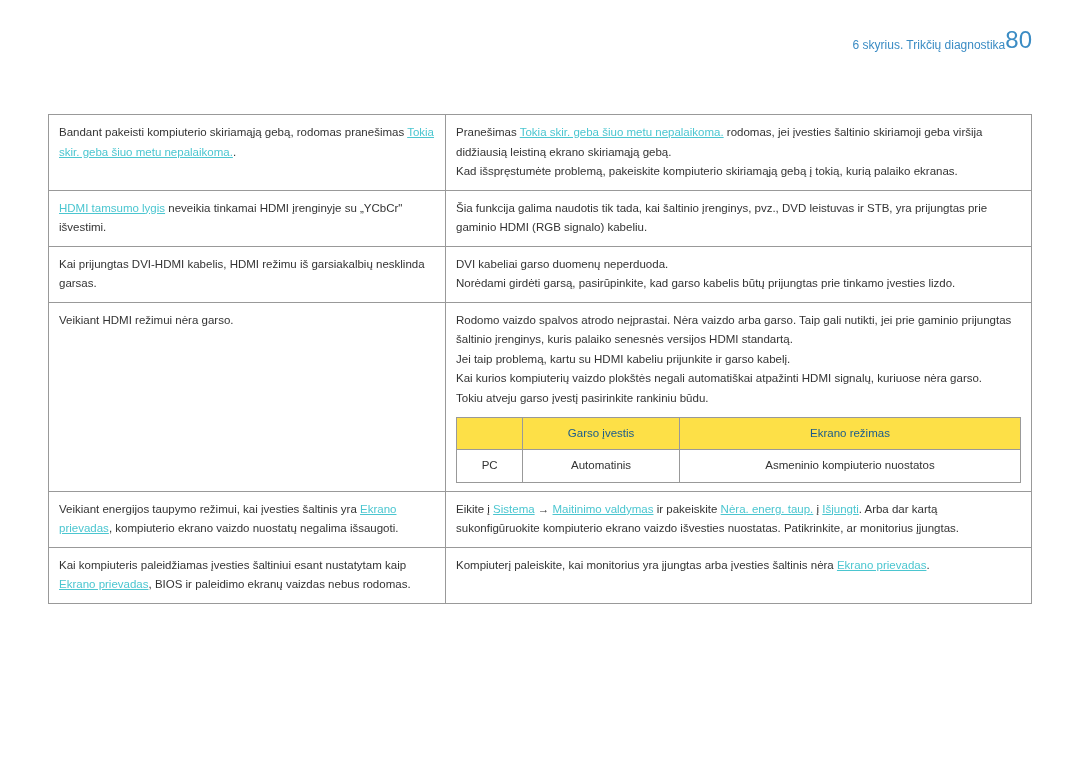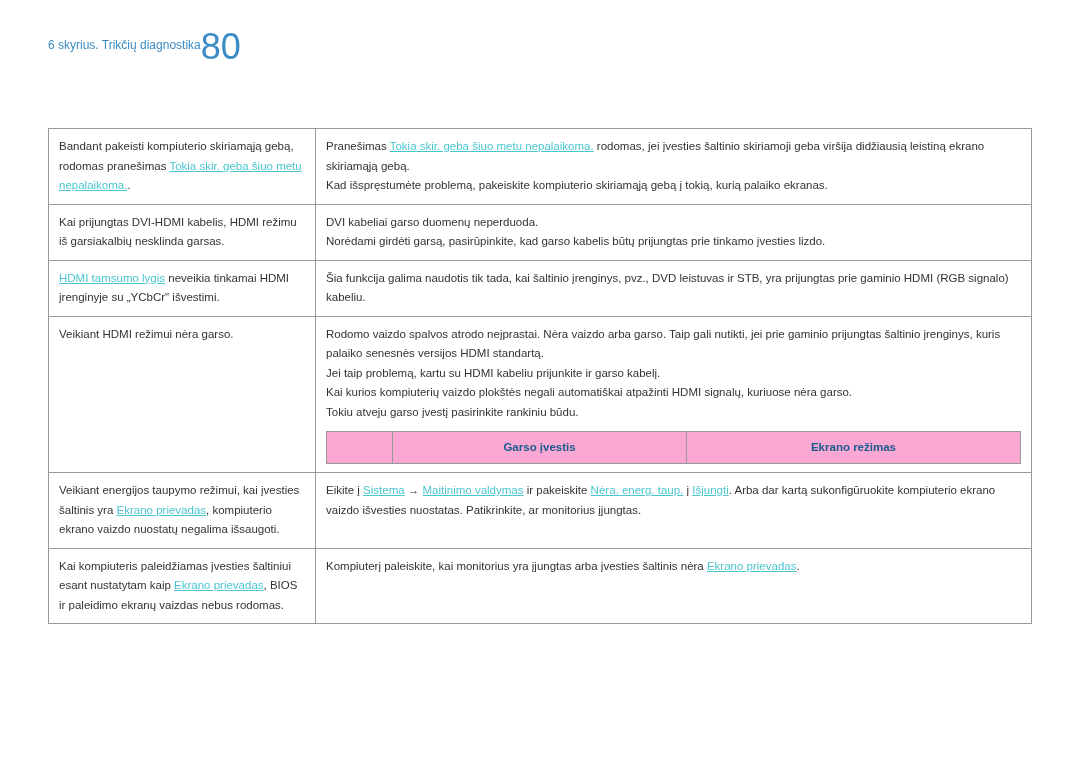--- a/index.html
+++ b/index.html
@@ -12,70 +12,70 @@
       font-size: 12px;
       color: #333;
       background: #fff;
       width: 1080px;
       height: 763px;
       position: relative;
       padding: 38px 48px;
     }
     .header {
       display: flex;
-      justify-content: flex-start;
+      justify-content: flex-end;
       align-items: flex-start;
       margin-bottom: 60px;
     }
     .chapter {
       color: #3b8cc4;
       font-size: 12px;
     }
     .page-num {
       color: #3b8cc4;
-      font-size: 36px;
+      font-size: 24px;
       font-weight: 400;
       margin-top: -12px;
     }
     .main-table {
       width: 100%;
       border-collapse: collapse;
     }
     .main-table td {
       border: 1px solid #999;
       padding: 8px 10px;
       vertical-align: top;
       line-height: 1.7;
       font-size: 11.5px;
     }
     .main-table td.left {
-      width: 267px;
+      width: 397px;
     }
     .main-table td.right {
       width: auto;
     }
     .link {
       color: #4bc6d0;
       text-decoration: underline;
     }
     .inner-table {
       width: 100%;
       border-collapse: collapse;
       margin-top: 8px;
     }
     .inner-table th, .inner-table td {
       border: 1px solid #999;
       padding: 6px 10px;
       text-align: center;
       font-size: 11.5px;
     }
     .inner-table th {
-      background: #f9a8d4;
+      background: #fde047;
       color: #1a5b8c;
-      font-weight: bold;
+      font-weight: normal;
     }
     .arrow {
       color: #333;
     }
   </style>
 </head>
 <body>
 
 <div class="header">
   <div class="chapter">6 skyrius. Trikčių diagnostika</div>
@@ -87,45 +87,50 @@
       <tr>
     <td class="left">
       <span>Bandant pakeisti kompiuterio skiriamąją gebą, rodomas pranešimas </span><span class="link">Tokia skir. geba šiuo metu nepalaikoma.</span><span>.</span>
     </td>
     <td class="right">
       <span>Pranešimas </span><span class="link">Tokia skir. geba šiuo metu nepalaikoma.</span><span> rodomas, jei įvesties šaltinio skiriamoji geba viršija didžiausią leistiną ekrano skiriamąją gebą.</span><br>
       <span>Kad išspręstumėte problemą, pakeiskite kompiuterio skiriamąją gebą į tokią, kurią palaiko ekranas.</span>
     </td>
   </tr>
   <tr>
+    <td class="left">
+      <span class="link">HDMI tamsumo lygis</span><span> neveikia tinkamai HDMI įrenginyje su „YCbCr" išvestimi.</span>
+    </td>
+    <td class="right">Šia funkcija galima naudotis tik tada, kai šaltinio įrenginys, pvz., DVD leistuvas ir STB, yra prijungtas prie gaminio HDMI (RGB signalo) kabeliu.</td>
+  </tr>
+  <tr>
     <td class="left">Kai prijungtas DVI-HDMI kabelis, HDMI režimu iš garsiakalbių nesklinda garsas.</td>
     <td class="right">
       <span>DVI kabeliai garso duomenų neperduoda.</span><br>
       <span>Norėdami girdėti garsą, pasirūpinkite, kad garso kabelis būtų prijungtas prie tinkamo įvesties lizdo.</span>
     </td>
-  </tr>
-  <tr>
-    <td class="left">
-      <span class="link">HDMI tamsumo lygis</span><span> neveikia tinkamai HDMI įrenginyje su „YCbCr" išvestimi.</span>
-    </td>
-    <td class="right">Šia funkcija galima naudotis tik tada, kai šaltinio įrenginys, pvz., DVD leistuvas ir STB, yra prijungtas prie gaminio HDMI (RGB signalo) kabeliu.</td>
   </tr>
   <tr>
     <td class="left">Veikiant HDMI režimui nėra garso.</td>
     <td class="right">
       <span>Rodomo vaizdo spalvos atrodo neįprastai. Nėra vaizdo arba garso. Taip gali nutikti, jei prie gaminio prijungtas šaltinio įrenginys, kuris palaiko senesnės versijos HDMI standartą.</span><br>
       <span>Jei taip problemą, kartu su HDMI kabeliu prijunkite ir garso kabelį.</span><br>
       <span>Kai kurios kompiuterių vaizdo plokštės negali automatiškai atpažinti HDMI signalų, kuriuose nėra garso.</span><br>
       <span>Tokiu atveju garso įvestį pasirinkite rankiniu būdu.</span>
       <table class="inner-table">
         <tbody>
               <tr>
           <th></th>
           <th>Garso įvestis</th>
           <th>Ekrano režimas</th>
+        </tr>
+        <tr>
+          <td>PC</td>
+          <td>Automatinis</td>
+          <td>Asmeninio kompiuterio nuostatos</td>
         </tr>
       </tbody>
           </table>
     </td>
   </tr>
   <tr>
     <td class="left">
       <span>Veikiant energijos taupymo režimui, kai įvesties šaltinis yra </span><span class="link">Ekrano prievadas</span><span>, kompiuterio ekrano vaizdo nuostatų negalima išsaugoti.</span>
     </td>
     <td class="right">

